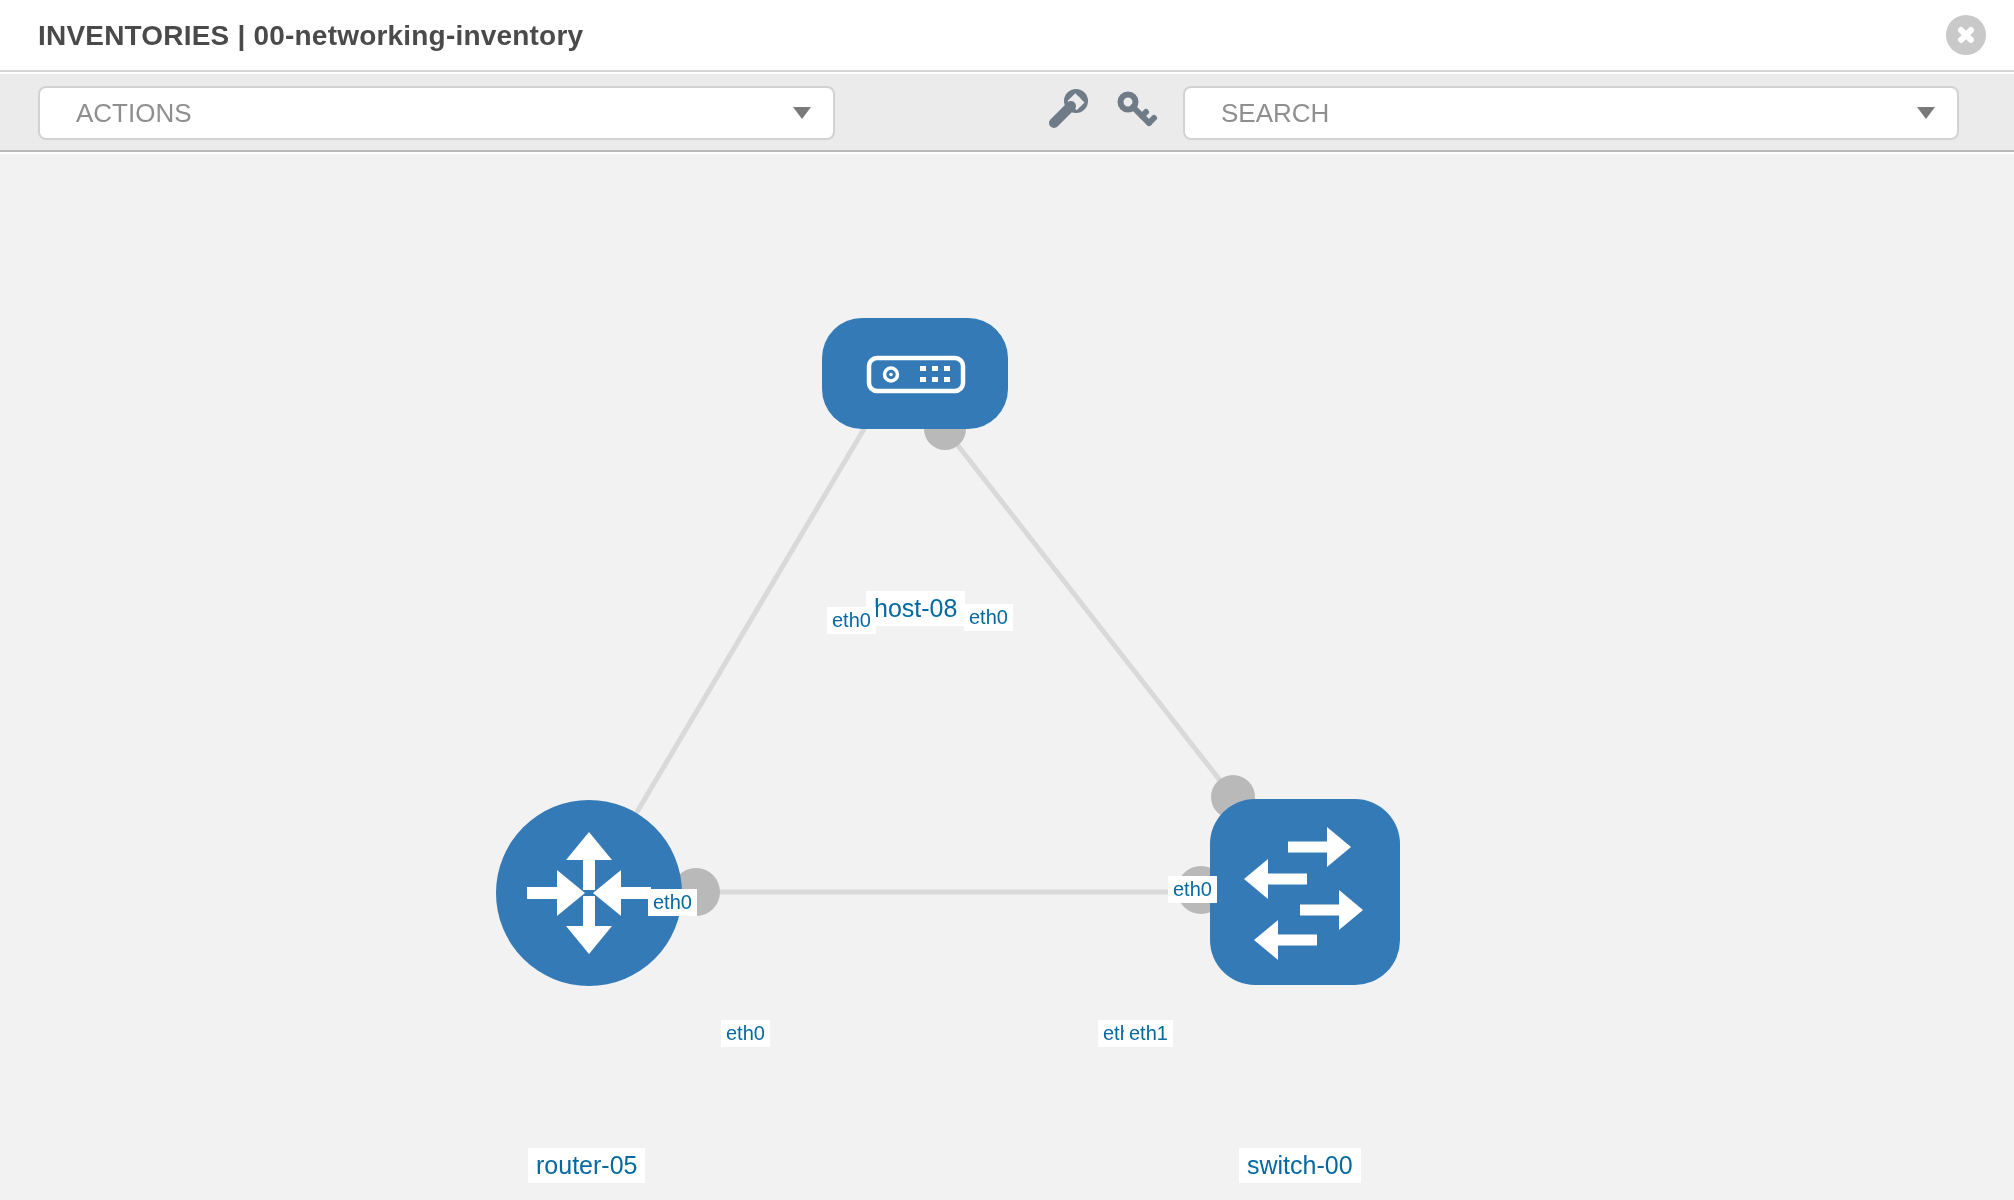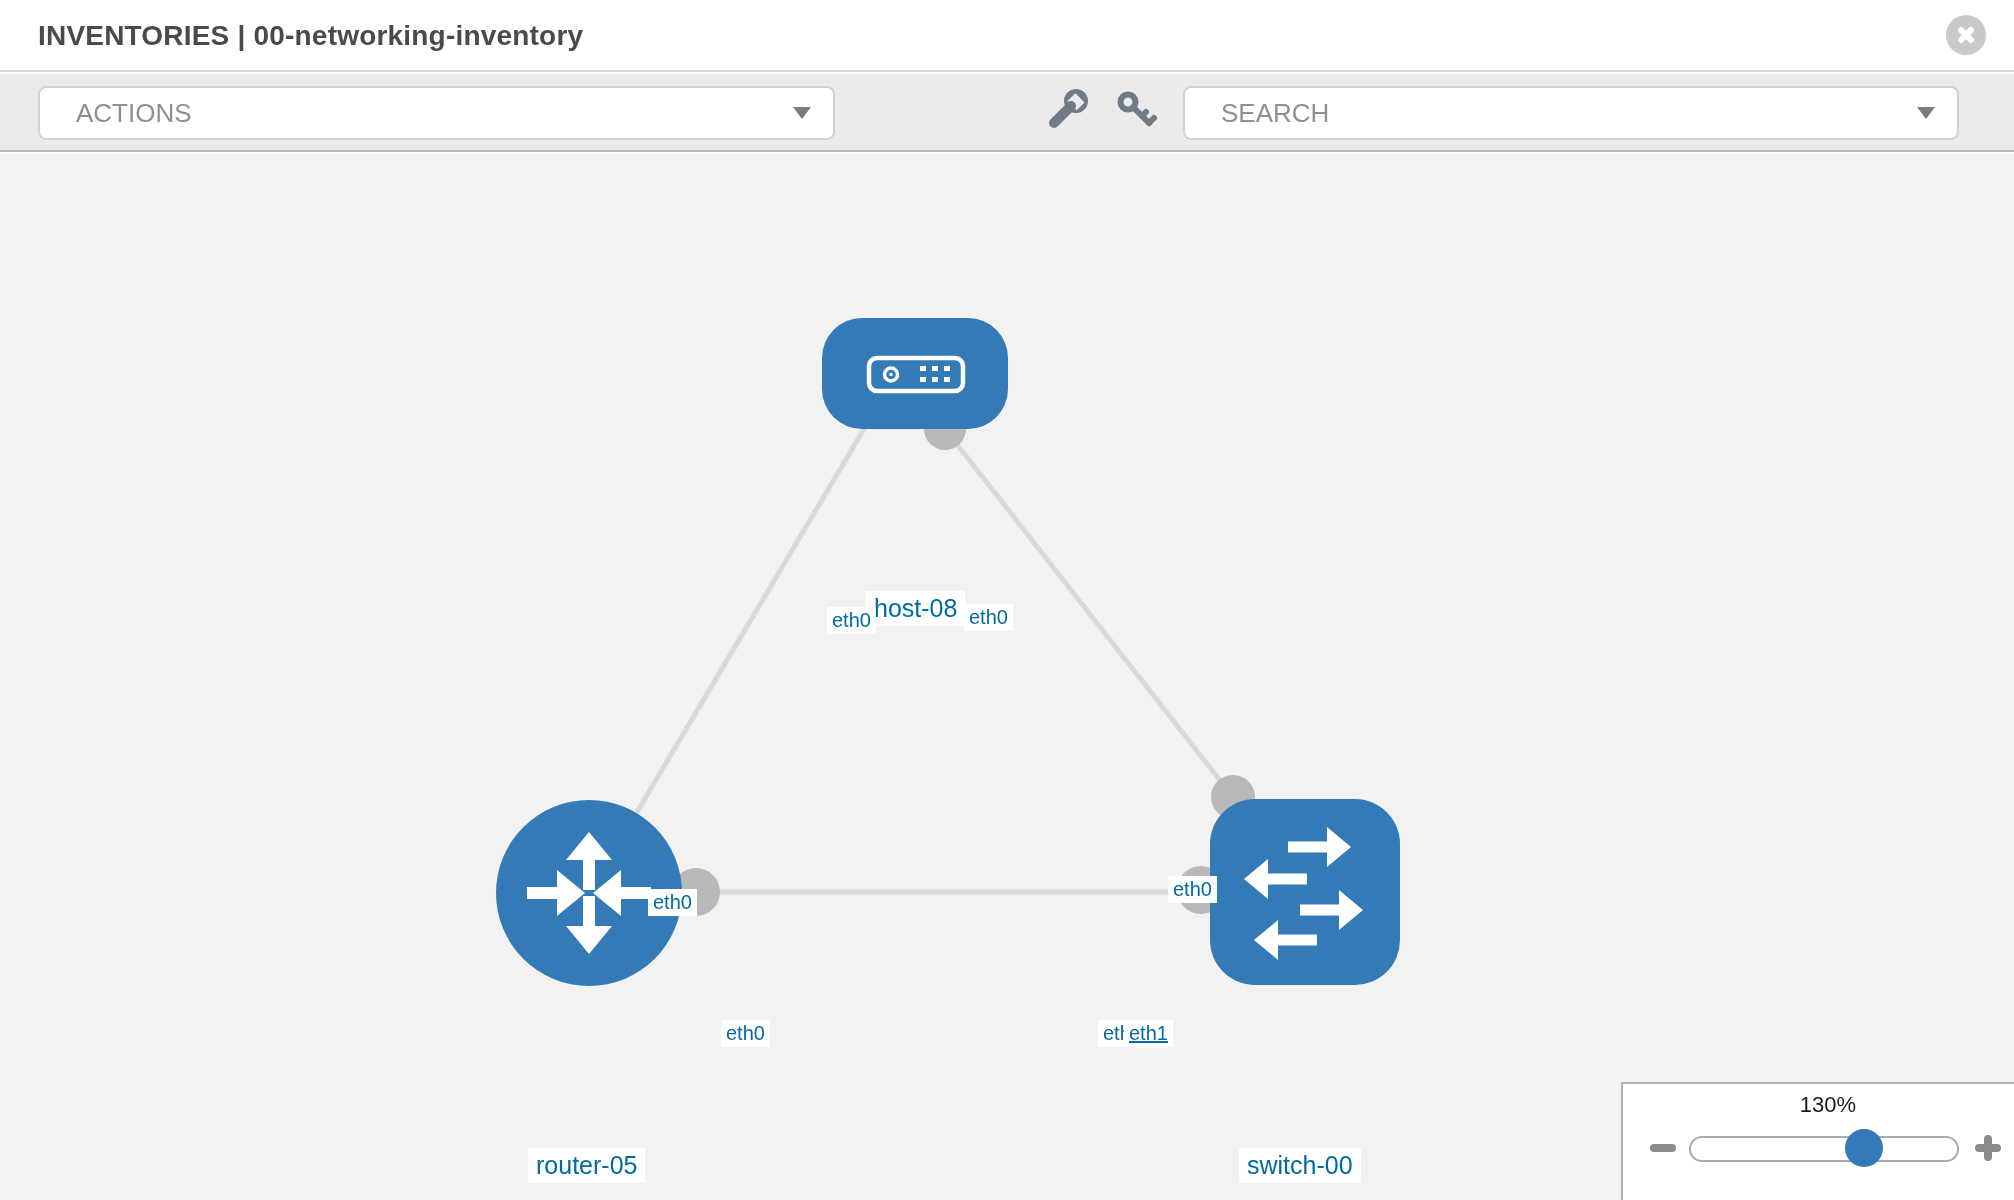--- a/index.html
+++ b/index.html
@@ -154,27 +154,17 @@
     <div class="chip chip-node" style="left:866px; top:437px;">host-08</div>
     <div class="chip chip-node" style="left:528px; top:994px;">router-05</div>
     <div class="chip chip-node" style="left:1239px; top:994px;">switch-00</div>
 
     <div class="chip chip-port" style="left:827px; top:453px;">eth0</div>
     <div class="chip chip-port" style="left:964px; top:450px;">eth0</div>
     <div class="chip chip-port" style="left:648px; top:735px;">eth0</div>
     <div class="chip chip-port" style="left:1168px; top:722px;">eth0</div>
     <div class="chip chip-port" style="left:721px; top:866px;">eth0</div>
     <div class="chip chip-port z1" style="left:1098px; top:866px;">eth0</div>
-    <div class="chip chip-port z2" style="left:1124px; top:866px;text-decoration:underline;">eth1</div>
+    <div class="chip chip-port z2" style="left:1124px; top:866px;">eth1</div>
   </div>
 
-  <div class="zoom-panel">
-    <div class="zoom-level">130%</div>
-    <div class="zoom-minus"></div>
-    <div class="zoom-track"></div>
-    <div class="zoom-knob"></div>
-    <div class="zoom-plus">
-      <div class="bar-h"></div>
-      <div class="bar-v"></div>
-    </div>
-  </div>
 
 </div>
 
 </body></html>

